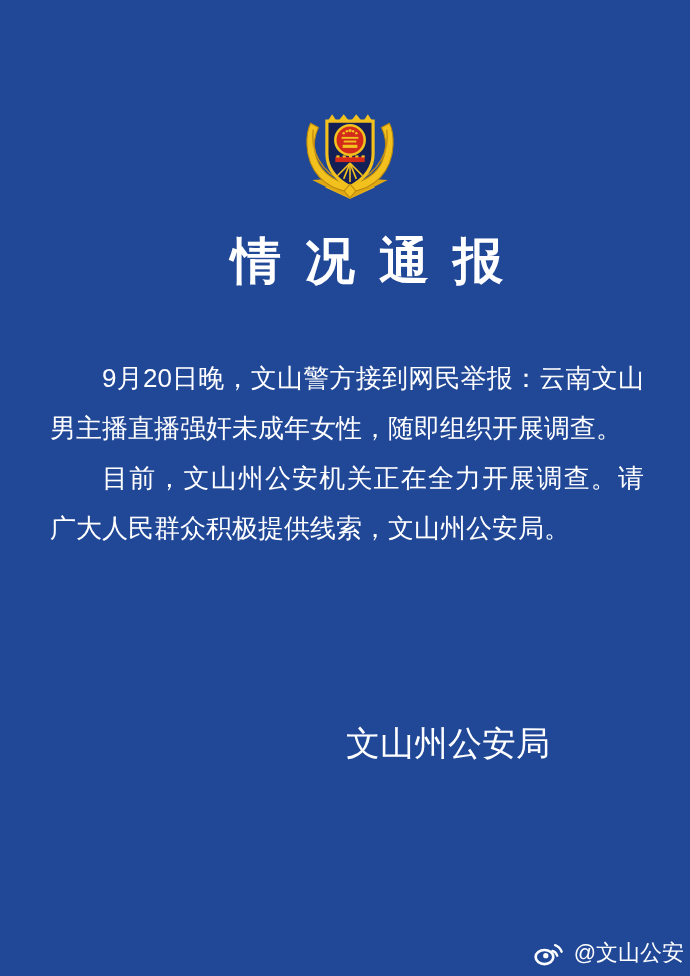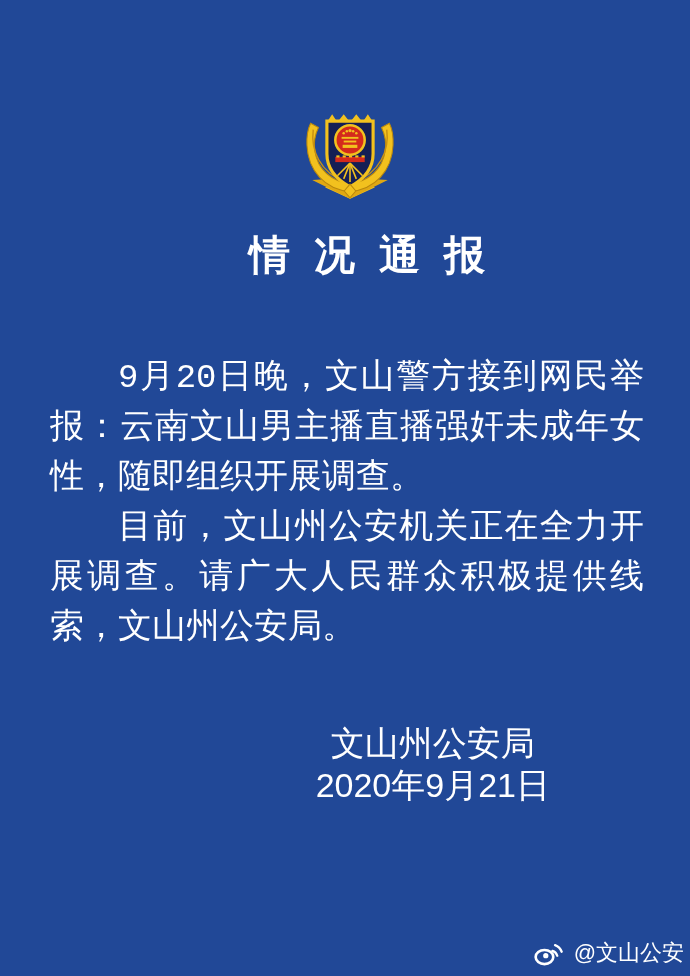--- a/index.html
+++ b/index.html
@@ -17,35 +17,34 @@
   }
   .badge{
     position:absolute;
     left:295px;top:97px;
     width:110px;height:105px;
   }
   .title{
     position:absolute;
     top:228px;left:0;right:0;
     text-align:center;
-    font-size:41px;
+    font-size:50px;
     font-weight:600;
     letter-spacing:24px;
     text-indent:24px; 
     color:#ffffff;
     white-space:nowrap;
     margin-left:44px;
   }
   .body-text{
     position:absolute;
     top:353px;left:50px;right:46px;
-    font-size:34px;
+    font-size:26px;
     line-height:50px;
     text-align:justify;
-    font-family:Liberation Mono, monospace;
   }
   .body-text p{
     margin:0;
     text-indent:2em;
   }
   .signature{
     position:absolute;
     top:722px;right:140px;
     text-align:center;
     font-size:34px;
@@ -121,21 +120,20 @@
 
   <div class="title">情况通报</div>
 
   <div class="body-text">
     <p>9月20日晚，文山警方接到网民举报：云南文山男主播直播强奸未成年女性，随即组织开展调查。</p>
     <p>目前，文山州公安机关正在全力开展调查。请广大人民群众积极提供线索，文山州公安局。</p>
   </div>
 
   <div class="signature">
     <div>文山州公安局</div>
-    <div>2020年9月21日</div>
   </div>
 
   <div class="watermark">
     <svg class="wb-icon" width="30" height="25" viewBox="0 0 34 28" xmlns="http://www.w3.org/2000/svg" aria-hidden="true">
       <ellipse cx="13" cy="18" rx="10" ry="8" fill="none" stroke="#ffffff" stroke-width="3"></ellipse>
       <circle cx="14.5" cy="16.5" r="3" fill="#ffffff"></circle>
       <path d="M22,11 A 8,8 0 0 1 27.5,16.5" fill="none" stroke="#ffffff" stroke-width="2.6" stroke-linecap="round"></path>
       <path d="M25,4.5 A 13,13 0 0 1 32.5,12" fill="none" stroke="#ffffff" stroke-width="2.6" stroke-linecap="round"></path>
     </svg>
     <span>@文山公安</span>

